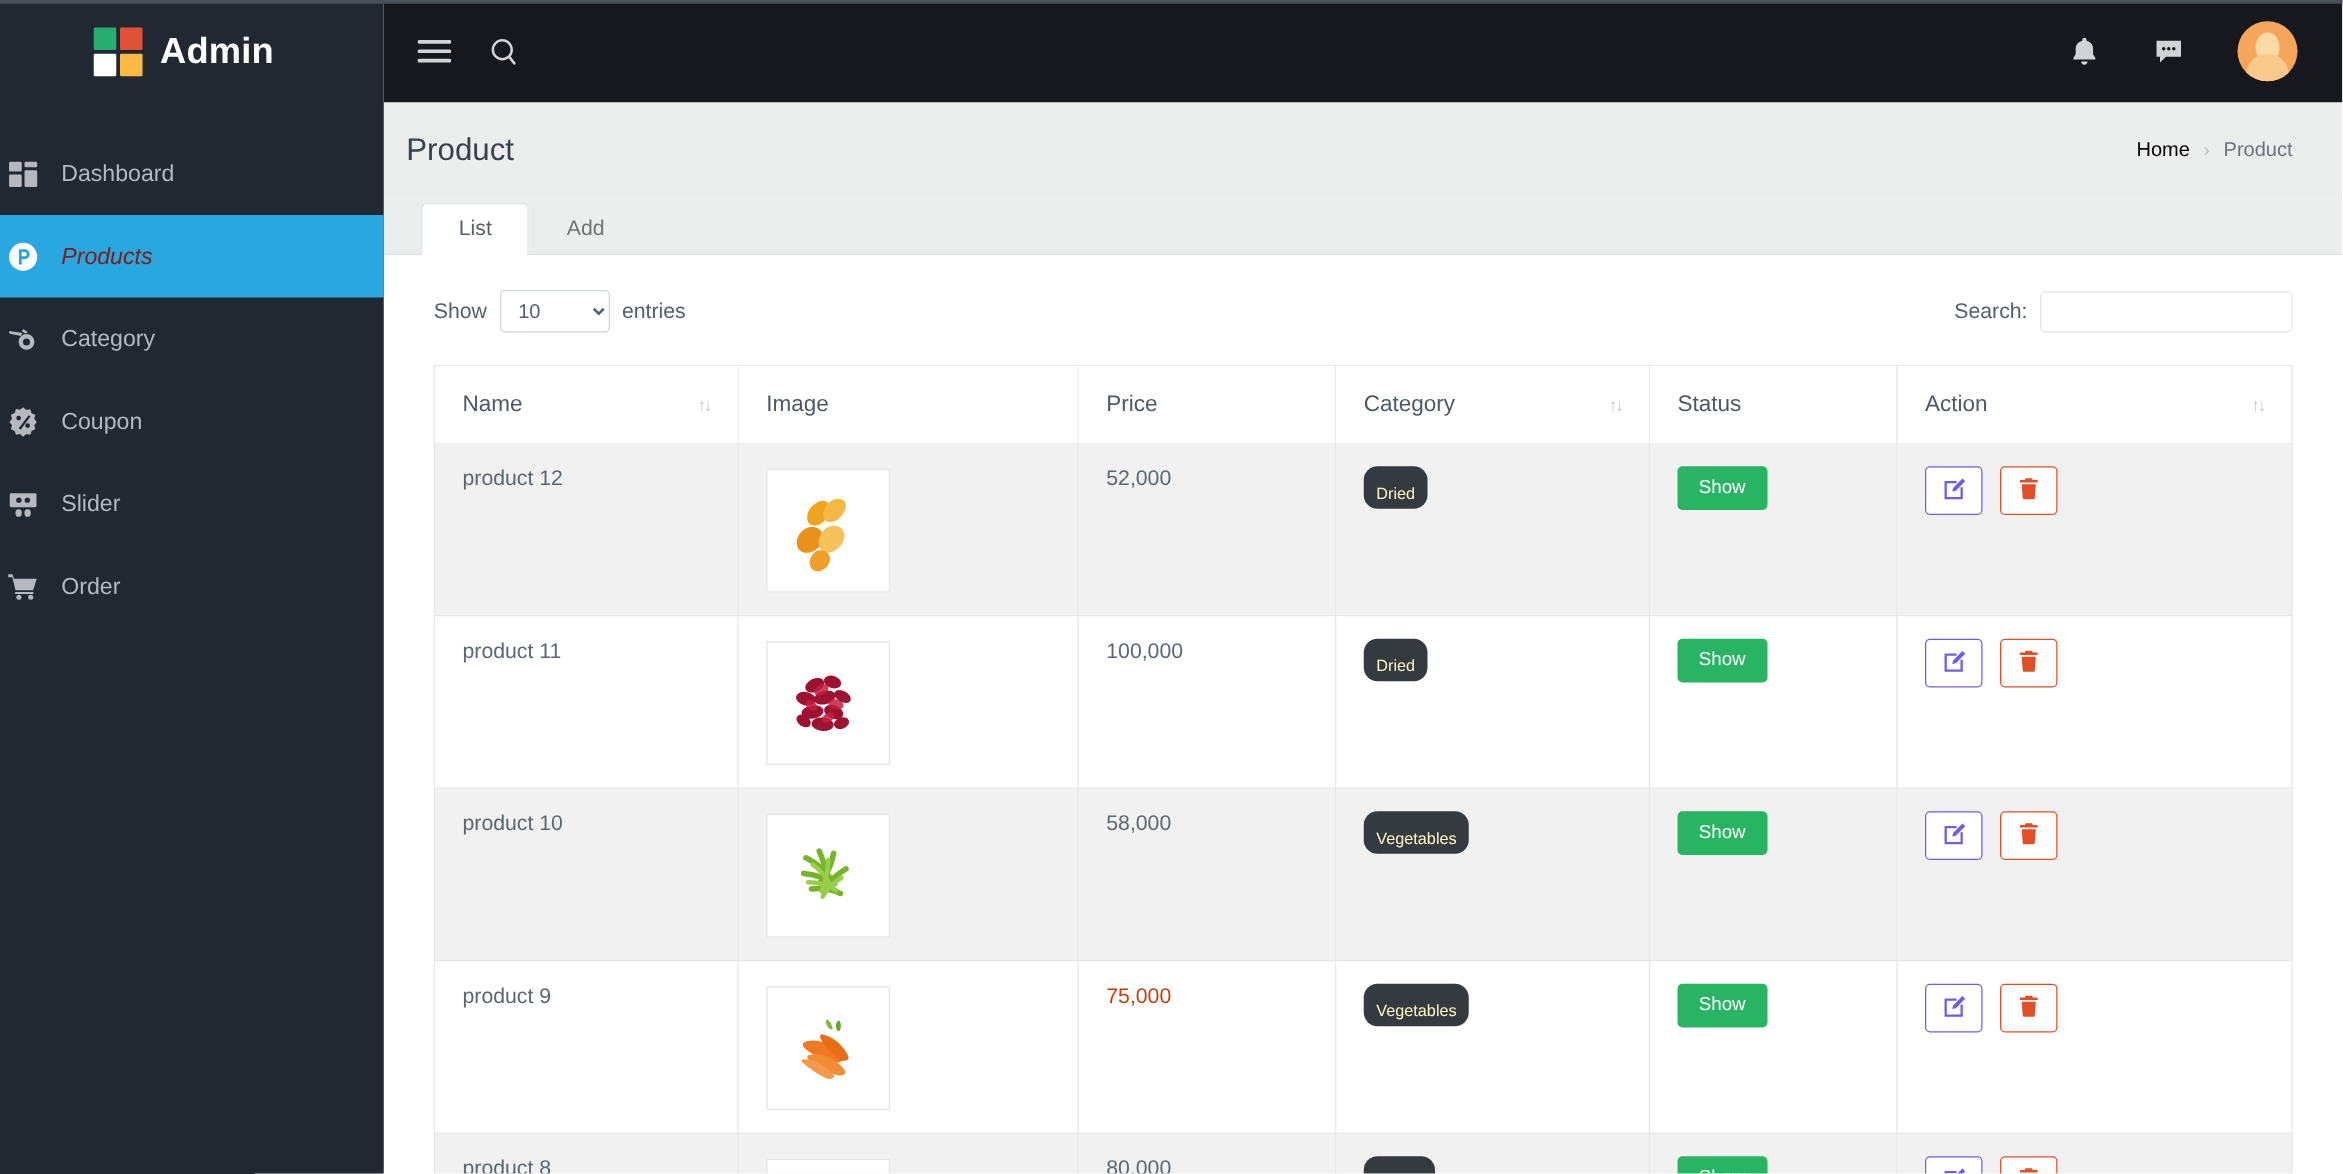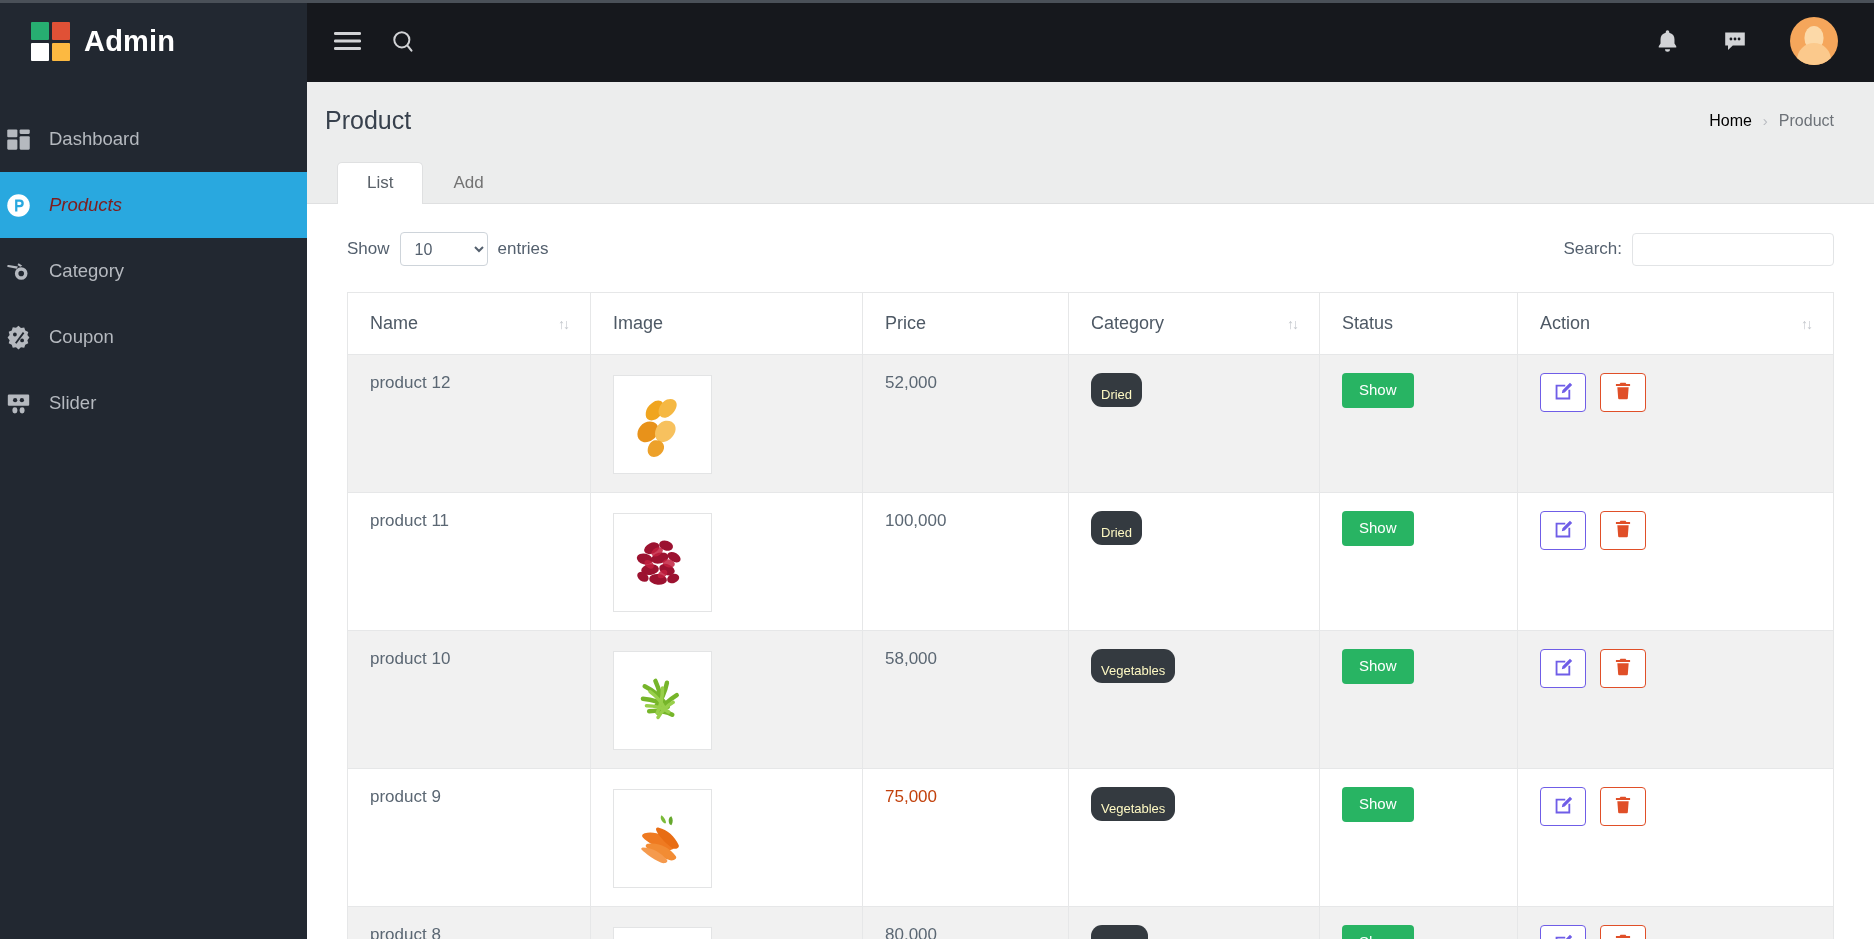--- a/index.html
+++ b/index.html
@@ -21,20 +21,21 @@
     flex-direction: column;
     position: relative;
     z-index: 5;
   }
   .brand {
     height: 82px;
     display: flex;
     align-items: center;
     padding-left: 31px;
     gap: 14px;
+    margin-left: 44px;
   }
   .logo-grid {
     width: 39px; height: 39px;
     display: grid;
     grid-template-columns: 1fr 1fr;
     grid-template-rows: 1fr 1fr;
     gap: 3px;
   }
   .logo-grid i { display: block; border-radius: 1px; }
   .brand-title {
@@ -387,20 +388,31 @@
             <circle cx="9" cy="9" r="1.9" fill="#222831"></circle>
             <circle cx="15" cy="9" r="1.9" fill="#222831"></circle>
             <rect x="6.6" y="15.4" width="4.4" height="5.4" rx="2.2"></rect>
             <rect x="13" y="15.4" width="4.4" height="5.4" rx="2.2"></rect>
           </svg>
       </span>
       <span>Slider</span>
     </div>
 
 
+    <div class="nav-item">
+      <span class="nav-ic">
+        <svg viewBox="0 0 24 24">
+            <path d="M1.4 3h3.1l1 3.2h16.2l-2.6 8.2H6.6L4.3 5.1H1.4V3z"></path>
+            <circle cx="9" cy="19.4" r="1.8"></circle>
+            <circle cx="17.4" cy="19.4" r="1.8"></circle>
+            <path d="M6.3 15.6h13v1.5h-13z"></path>
+          </svg>
+      </span>
+      <span>Order</span>
+    </div>
 
   </nav>
 </aside>
 
 <div class="main">
 
   <header class="topbar">
     <div class="topbar-left">
       <button class="icon-btn">
         <svg width="27" height="20" viewBox="0 0 27 20">

